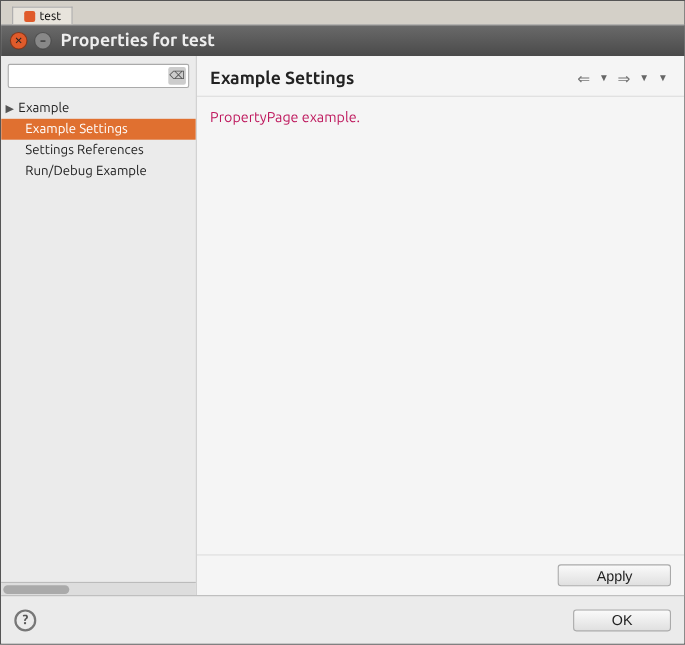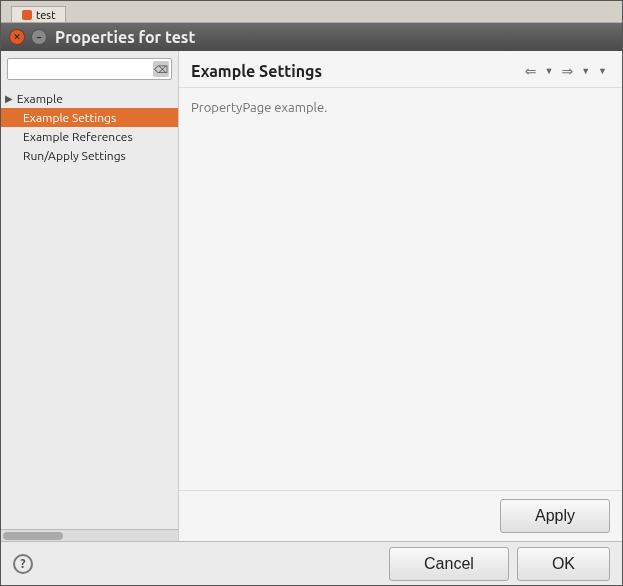--- a/index.html
+++ b/index.html
@@ -221,21 +221,21 @@
       align-items: center;
     }
     .nav-btn-dropdown {
       font-size: 9px;
       color: #666;
     }
 
     .content-body {
       flex: 1;
       padding: 12px;
-      color: #737373;
+      color: #be185d;
       font-size: 13px;
     }
 
     .content-footer {
       display: flex;
       justify-content: flex-end;
       padding: 8px 12px;
       border-top: 1px solid #ddd;
     }
 
@@ -245,26 +245,26 @@
       border-top: 1px solid #bbb;
       height: 44px;
       display: flex;
       align-items: center;
       justify-content: space-between;
       padding: 0 12px;
       flex-shrink: 0;
     }
 
     .btn {
-      height: 34px;
+      height: 20px;
       padding: 0 34px;
       border: 1px solid #aaa;
       background: linear-gradient(to bottom, #fafafa, #e0e0e0);
       cursor: pointer;
-      font-size: 16px;
+      font-size: 13px;
       color: #222;
       border-radius: 3px;
       display: inline-flex;
       align-items: center;
       justify-content: center;
     }
 
     .help-icon {
       width: 20px;
       height: 20px;
@@ -321,25 +321,25 @@
         <div class="sidebar-item has-arrow">
           <span class="arrow">▶</span>
           <span>Example</span>
         </div>
 
         <div class="sidebar-item sidebar-item-child active">
           <span>Example Settings</span>
         </div>
 
         <div class="sidebar-item sidebar-item-child">
-          <span>Example References</span>
+          <span>Settings References</span>
         </div>
 
         <div class="sidebar-item sidebar-item-child">
-          <span>Run/Apply Settings</span>
+          <span>Run/Debug Example</span>
         </div>
 
       </div>
 
       <div class="sidebar-scrollbar-area">
         <div class="sidebar-scrollbar-thumb"></div>
       </div>
     </div>
 
     <div class="content">
@@ -374,18 +374,17 @@
       </div>
 
     </div>
   </div>
 
   <div class="dialog-footer">
     <div class="help-icon">
       <span>?</span>
     </div>
     <div class="footer-buttons">
-      <button class="btn">Cancel</button>
       <button class="btn">OK</button>
     </div>
   </div>
 
 </div>
 
 </body></html>

